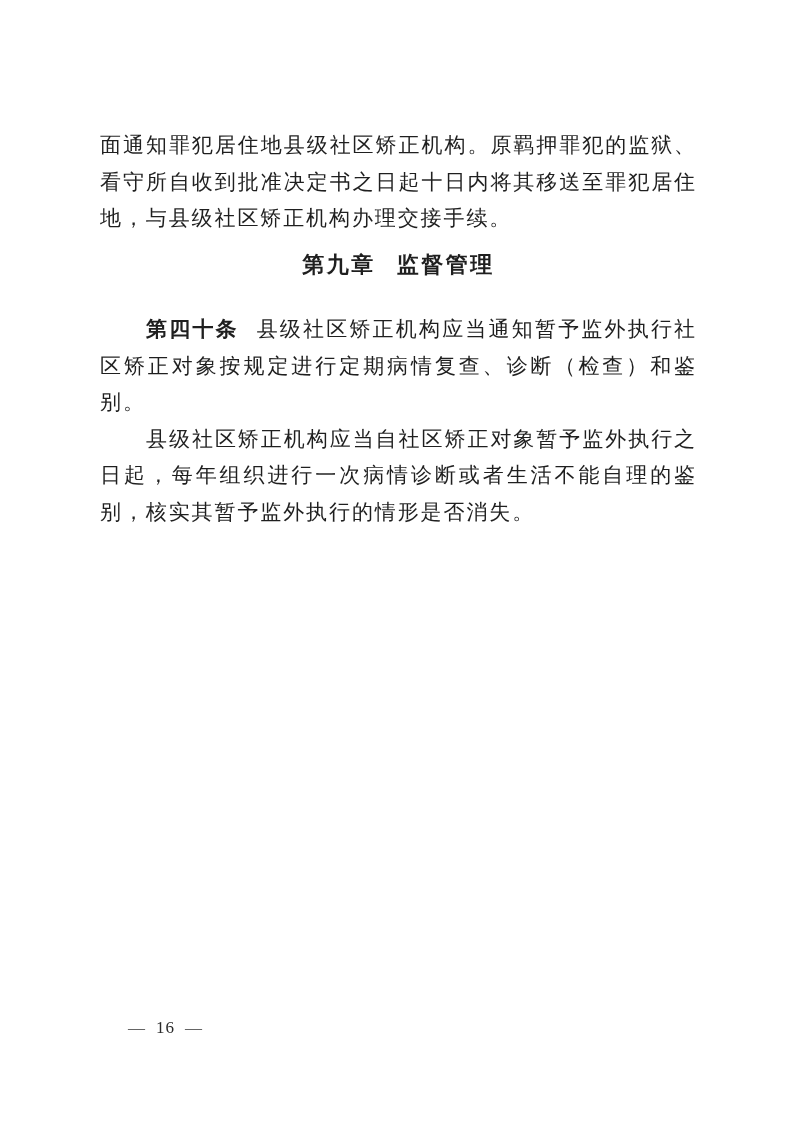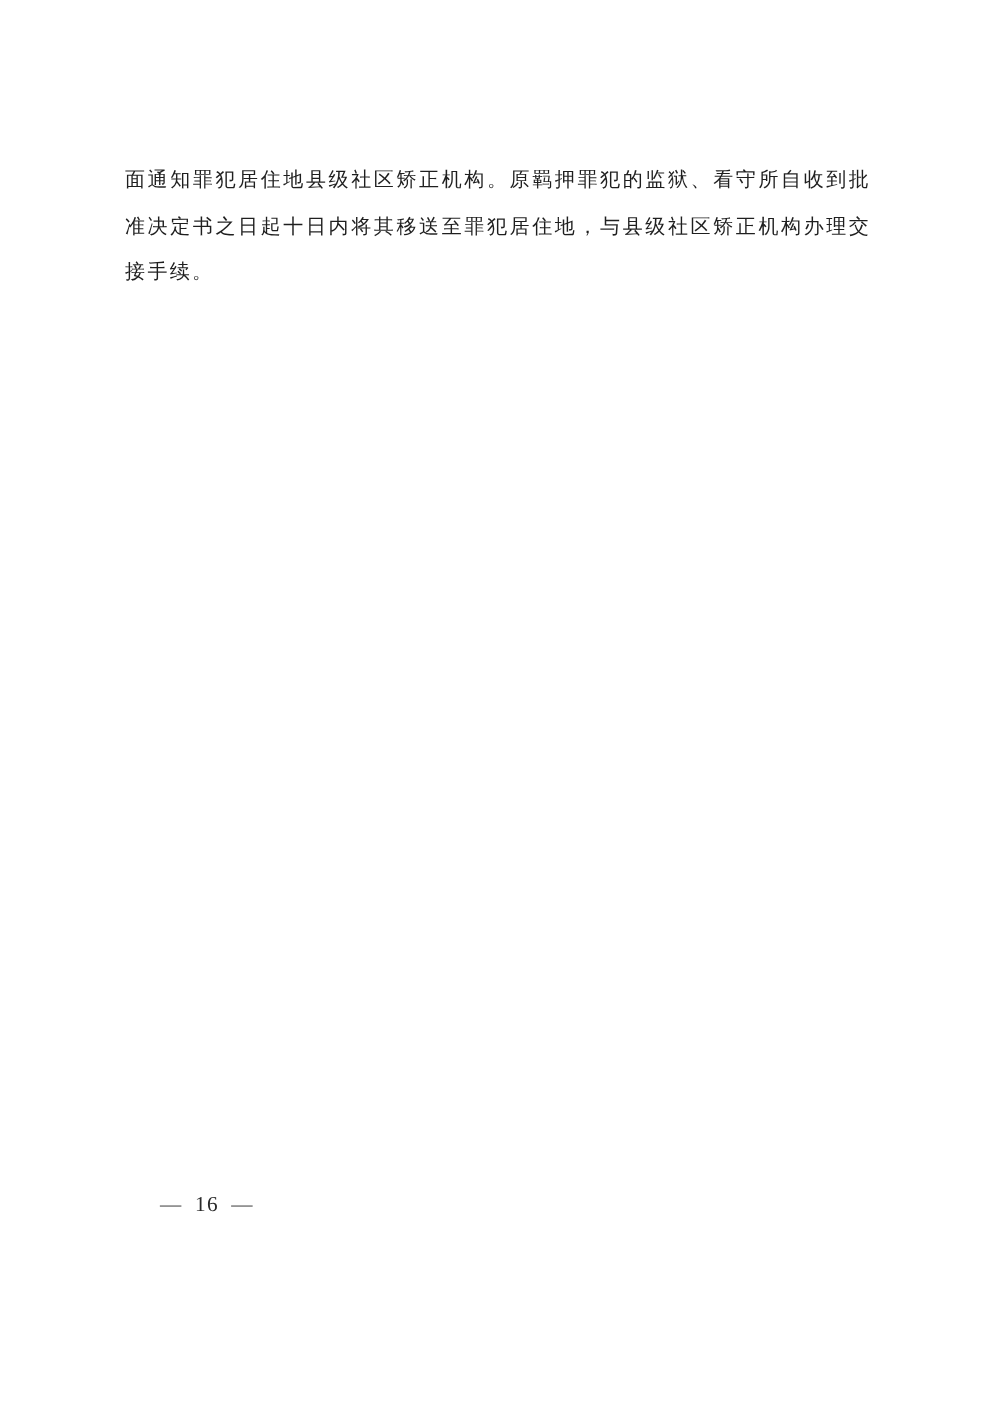--- a/index.html
+++ b/index.html
@@ -17,21 +17,21 @@
     color: #1f1f1f;
   }
   .body-text {
     position: absolute;
     top: 127px;
     left: 100px;
     width: 597px;
   }
   .para {
     margin: 0;
-    font-size: 16px;
+    font-size: 21px;
     line-height: 36.5px;
     letter-spacing: 1.9px;
     text-align: justify;
     text-justify: inter-character;
     word-break: break-all;
   }
   .para.plain, .para.article {
     text-indent: 46px;
   }
   .para.continuation {
@@ -49,35 +49,38 @@
     font-weight: bold;
     font-size: 22px;
     line-height: 36.5px;
     letter-spacing: 2.5px;
   }
   .chapter-number {
     margin-right: 0.95em;
   }
   .page-footer {
     position: absolute;
-    top: 952px;
+    top: 1016px;
     left: 118px;
     font-size: 17px;
     line-height: 24px;
     color: #2a2a2a;
     letter-spacing: 1px;
   }
   .page-footer .dash {
     color: #4a4a4a;
     padding: 0 10px;
   }
 </style>
 </head>
 <body>
 
 <div class="page">
   <div class="body-text">
       <p class="para continuation">面通知罪犯居住地县级社区矫正机构。原羁押罪犯的监狱、看守所自收到批准决定书之日起十日内将其移送至罪犯居住地，与县级社区矫正机构办理交接手续。</p>
+      <div class="chapter-heading"><span class="chapter-number">第九章</span><span class="chapter-title">监督管理</span></div>
+      <p class="para article"><span class="article-label">第四十条</span>县级社区矫正机构应当通知暂予监外执行社区矫正对象按规定进行定期病情复查、诊断（检查）和鉴别。</p>
+      <p class="para plain">县级社区矫正机构应当自社区矫正对象暂予监外执行之日起，每年组织进行一次病情诊断或者生活不能自理的鉴别，核实其暂予监外执行的情形是否消失。</p>
     </div>
   <div class="page-footer">
     <span class="dash">—</span><span>16</span><span class="dash">—</span>
   </div>
 </div>
 
 </body></html>

